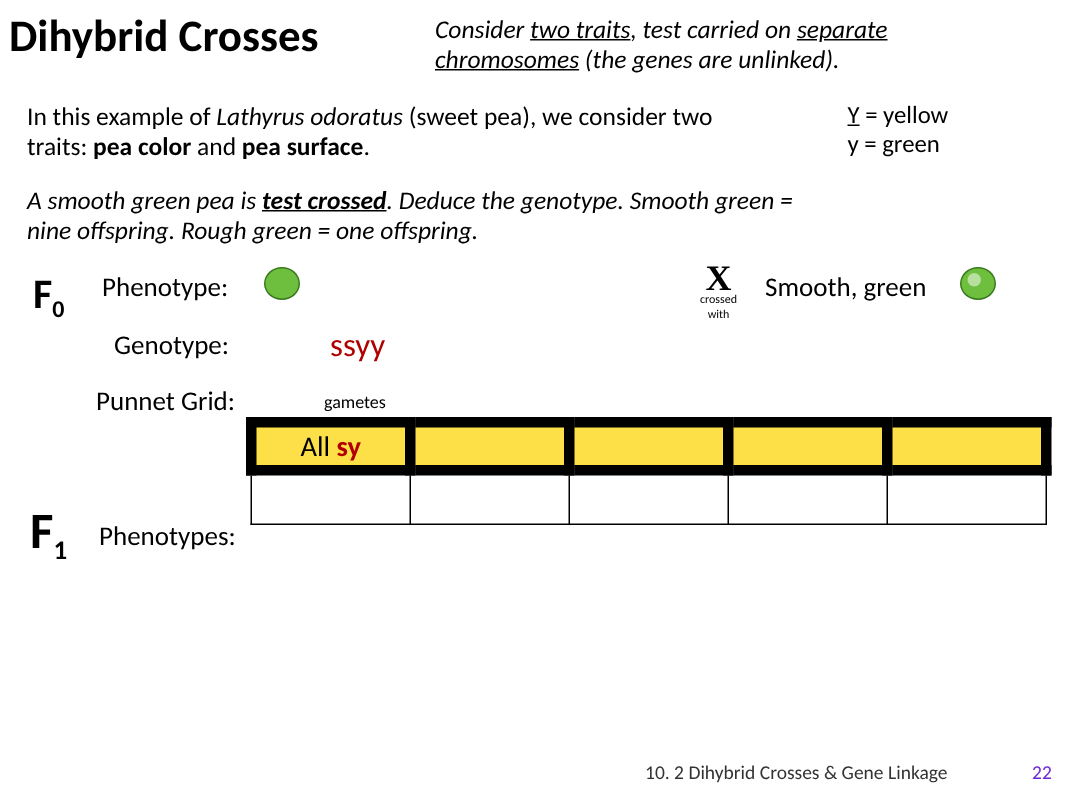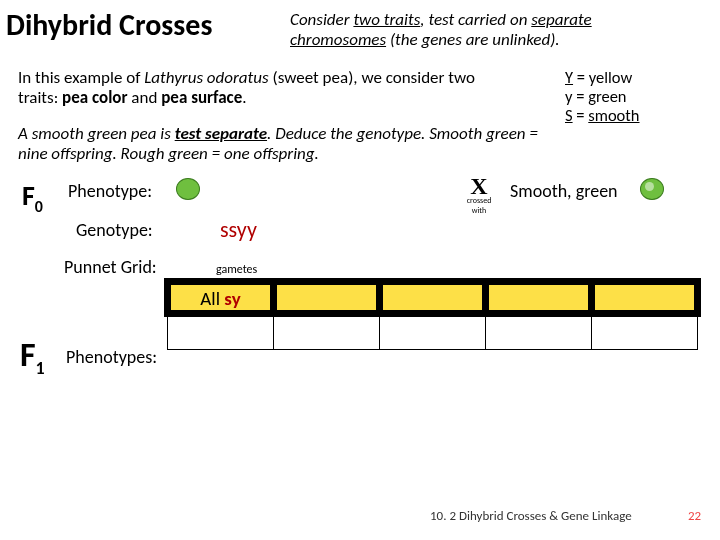--- a/index.html
+++ b/index.html
@@ -82,46 +82,45 @@
   .f1 {
     position:absolute; left: 20px; top: 334px;
     font-size: 34px; font-weight:bold;
   }
   .f1 sub { font-size: 18px; vertical-align: sub; }
   .lbl-phenos { position:absolute; left: 66px; top: 346px; font-size: 18px; }
   .footer {
     position:absolute; left: 430px; top: 508px; font-size: 13px; color:#333;
   }
   .pagenum {
-    position:absolute; left: 688px; top: 508px; font-size: 13px; color:#ef4444;
+    position:absolute; left: 688px; top: 508px; font-size: 13px; color:#6d28d9;
   }
   .u { text-decoration: underline; }
   .b { font-weight: bold; }
 </style>
 </head>
 <body>
 
 <div class="title">Dihybrid Crosses</div>
 
 <div class="subtitle">
   <span>Consider </span><span class="u">two traits</span><span>, test carried on </span><span class="u">separate chromosomes</span><span> (the genes are unlinked).</span>
 </div>
 
 <div class="intro">
   <span>In this example of </span><i>Lathyrus odoratus</i><span> (sweet pea), we consider two traits: </span><span class="b">pea color</span><span> and </span><span class="b">pea surface</span><span>.</span>
 </div>
 
 <div class="task">
-  <span>A smooth green pea is </span><span class="b u" style="font-style:italic">test separate</span><span>. Deduce the genotype. Smooth green = nine offspring. Rough green = one offspring.</span>
+  <span>A smooth green pea is </span><span class="b u" style="font-style:italic">test crossed</span><span>. Deduce the genotype. Smooth green = nine offspring. Rough green = one offspring.</span>
 </div>
 
 <div class="key">
   <div><span class="u">Y</span><span> = yellow</span></div>
   <div><span>y</span><span> = green</span></div>
-  <div><span class="u">S</span><span> = </span><span class="u">smooth</span></div>
 </div>
 
 <div class="f0">
   <span>F</span><sub>0</sub>
 </div>
 <div class="row lbl-pheno">Phenotype:</div>
 <div class="row lbl-geno">Genotype:</div>
 <div class="row lbl-punn">Punnet Grid:</div>
 
 <span class="pea wrap pea1"></span>

